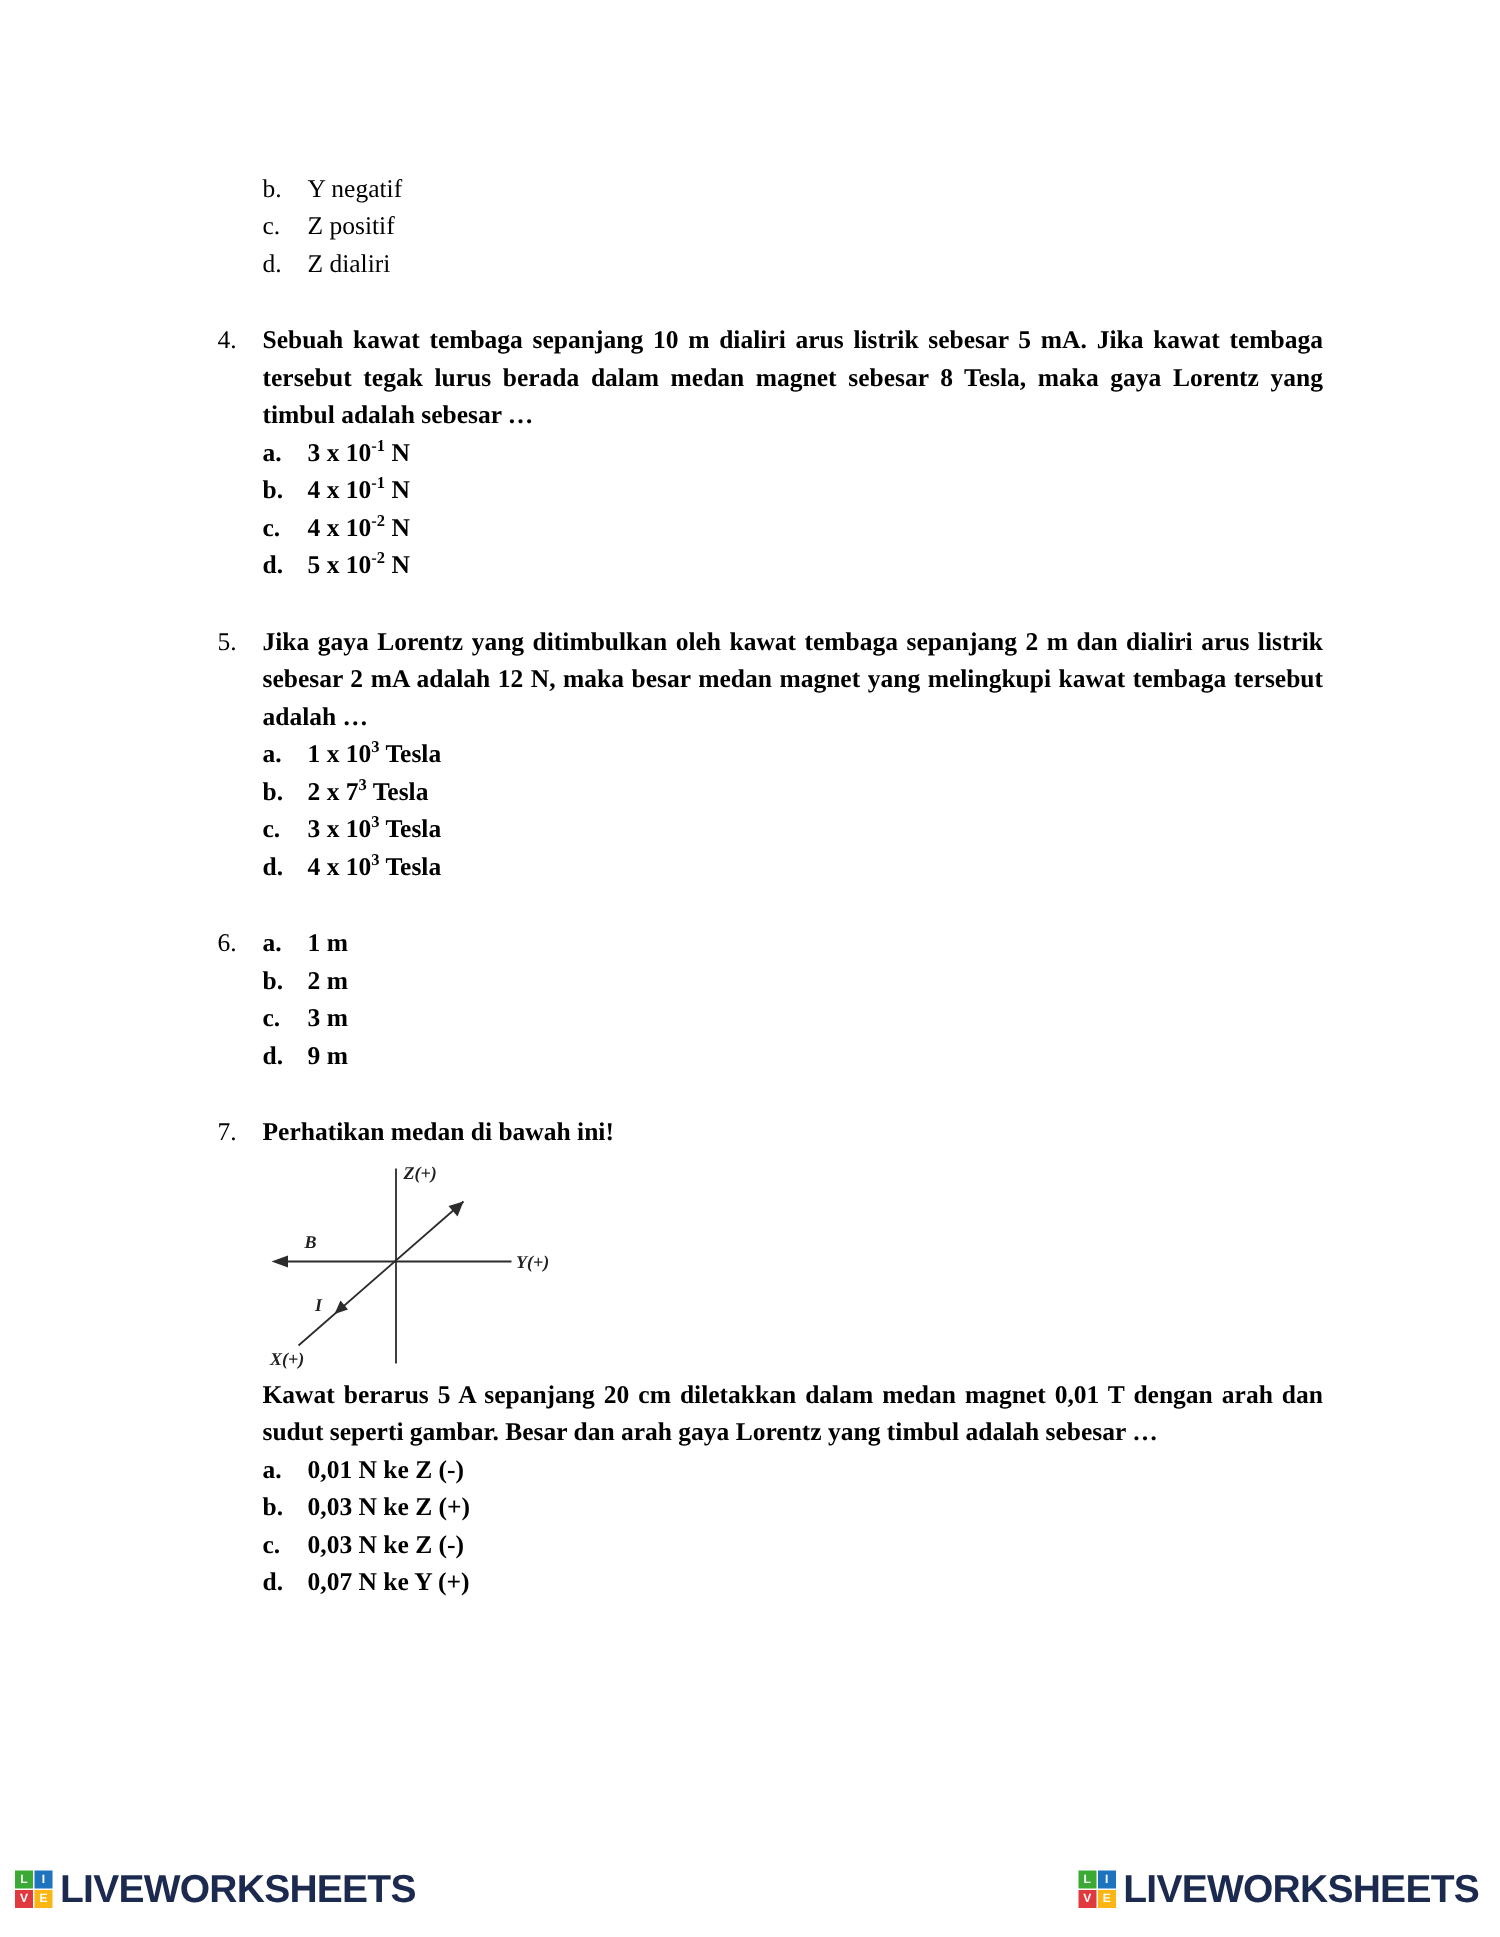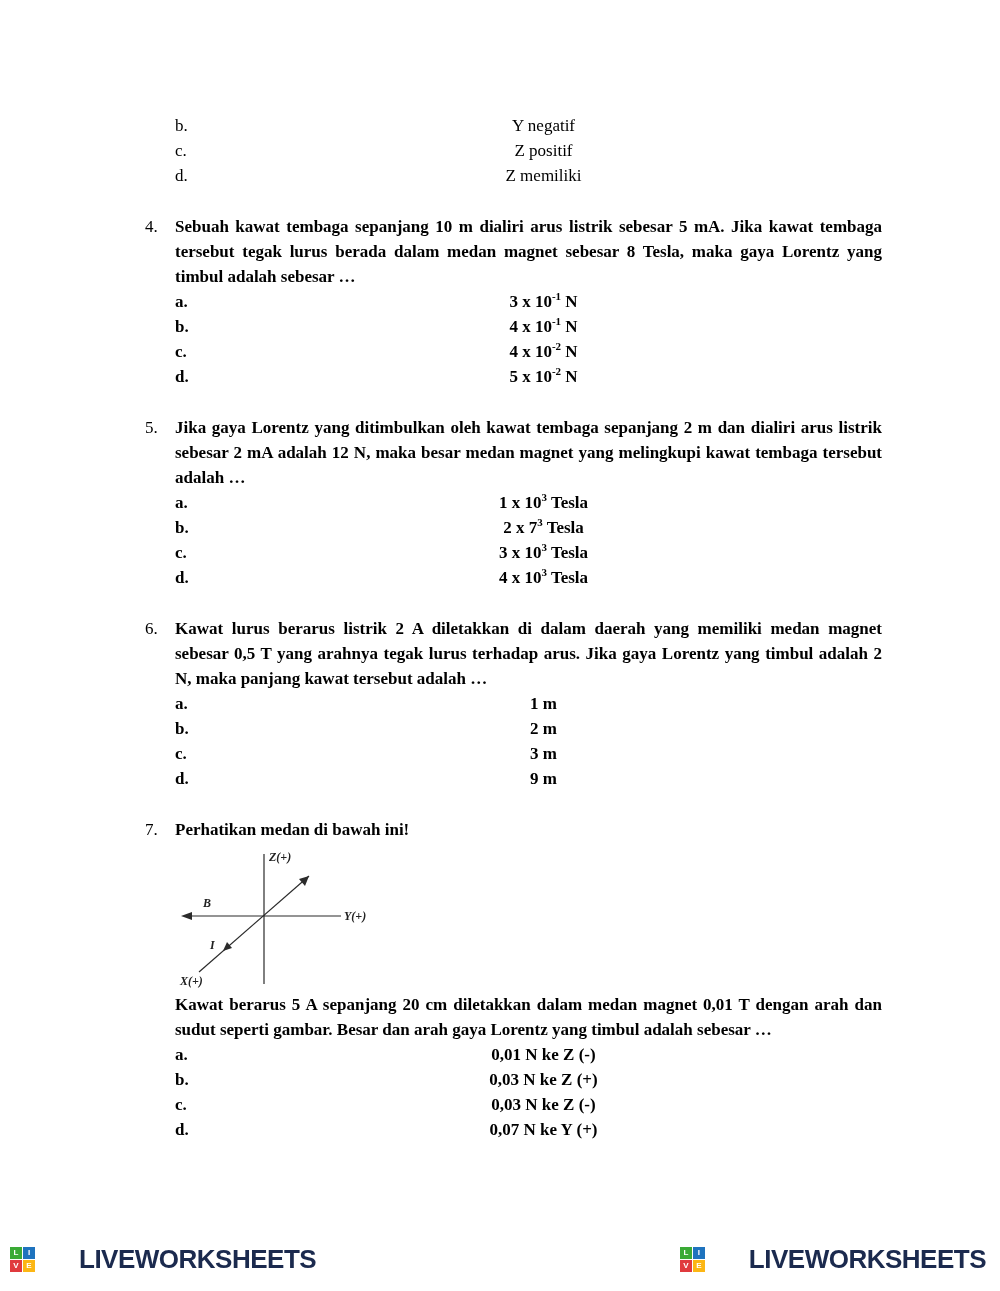--- a/index.html
+++ b/index.html
@@ -13,21 +13,21 @@
     overflow:hidden;
   }
   .content { position:absolute; left:145px; top:113px; width:737px; }
   .leftover { margin-left:30px; }
   .question { display:flex; margin-top:26px; }
   .qnum { flex:0 0 30px; width:30px; line-height:25px; }
   .qbody { flex:1 1 auto; min-width:0;font-weight:bold; }
   .qtext { text-align:justify; line-height:25px; }
   .option-row { display:flex; line-height:25px; }
   .olet { flex:0 0 30px; width:30px; }
-  .otext { flex:1 1 auto;text-align:center; }
+  .otext { flex:1 1 auto; }
   sup { font-size:11px; line-height:0; vertical-align:super; }
   .diagram { display:block; margin:4px 0 4px 4px; }
   .diagram text { font-family:"Liberation Serif", serif; font-style:italic; font-size:12px; fill:#222; }
   .footer {
     position:absolute; left:0; right:0; bottom:16px;
     display:flex; justify-content:space-between; align-items:center;
     padding:0 14px 0 10px;
   }
   .logo { display:flex; align-items:center; gap:5px; cursor:pointer; }
   .licon {
@@ -38,41 +38,40 @@
   }
   .licon span {
     display:flex; align-items:center; justify-content:center;
     color:#fff; font-family:"Liberation Sans", sans-serif;
     font-weight:700; font-size:8px; line-height:1;
   }
   .ltext {
     font-family:"Liberation Sans", sans-serif;
     font-weight:700; font-size:26px; letter-spacing:-0.5px;
     color:#1b2a4e;
-    margin-left:39px;
   }
 </style>
 </head>
 <body>
 
 <div class="page">
   <div class="content">
 
     <div class="leftover">
       <div class="option-row">
         <span class="olet">b.</span>
         <span class="otext">Y negatif</span>
       </div>
       <div class="option-row">
         <span class="olet">c.</span>
         <span class="otext">Z positif</span>
       </div>
       <div class="option-row">
         <span class="olet">d.</span>
-        <span class="otext">Z memiliki</span>
+        <span class="otext">Z dialiri</span>
       </div>
     </div>
 
     <div class="question">
       <div class="qnum">4.</div>
       <div class="qbody">
         <p class="qtext">Sebuah kawat tembaga sepanjang 10 m dialiri arus listrik sebesar 5 mA. Jika kawat tembaga tersebut tegak lurus berada dalam medan magnet sebesar 8 Tesla, maka gaya Lorentz yang timbul adalah sebesar …</p>
         <div class="options">
           <div class="option-row">
             <span class="olet">a.</span>
@@ -115,21 +114,20 @@
             <span class="olet">d.</span>
             <span class="otext"><span>4 x 10</span><sup>3</sup><span> Tesla</span></span>
           </div>
         </div>
       </div>
     </div>
 
     <div class="question">
       <div class="qnum">6.</div>
       <div class="qbody">
-        <p class="qtext">Kawat lurus berarus listrik 2 A diletakkan di dalam daerah yang memiliki medan magnet sebesar 0,5 T yang arahnya tegak lurus terhadap arus. Jika gaya Lorentz yang timbul adalah 2 N, maka panjang kawat tersebut adalah …</p>
         <div class="options">
           <div class="option-row">
             <span class="olet">a.</span>
             <span class="otext">1 m</span>
           </div>
           <div class="option-row">
             <span class="olet">b.</span>
             <span class="otext">2 m</span>
           </div>
           <div class="option-row">

